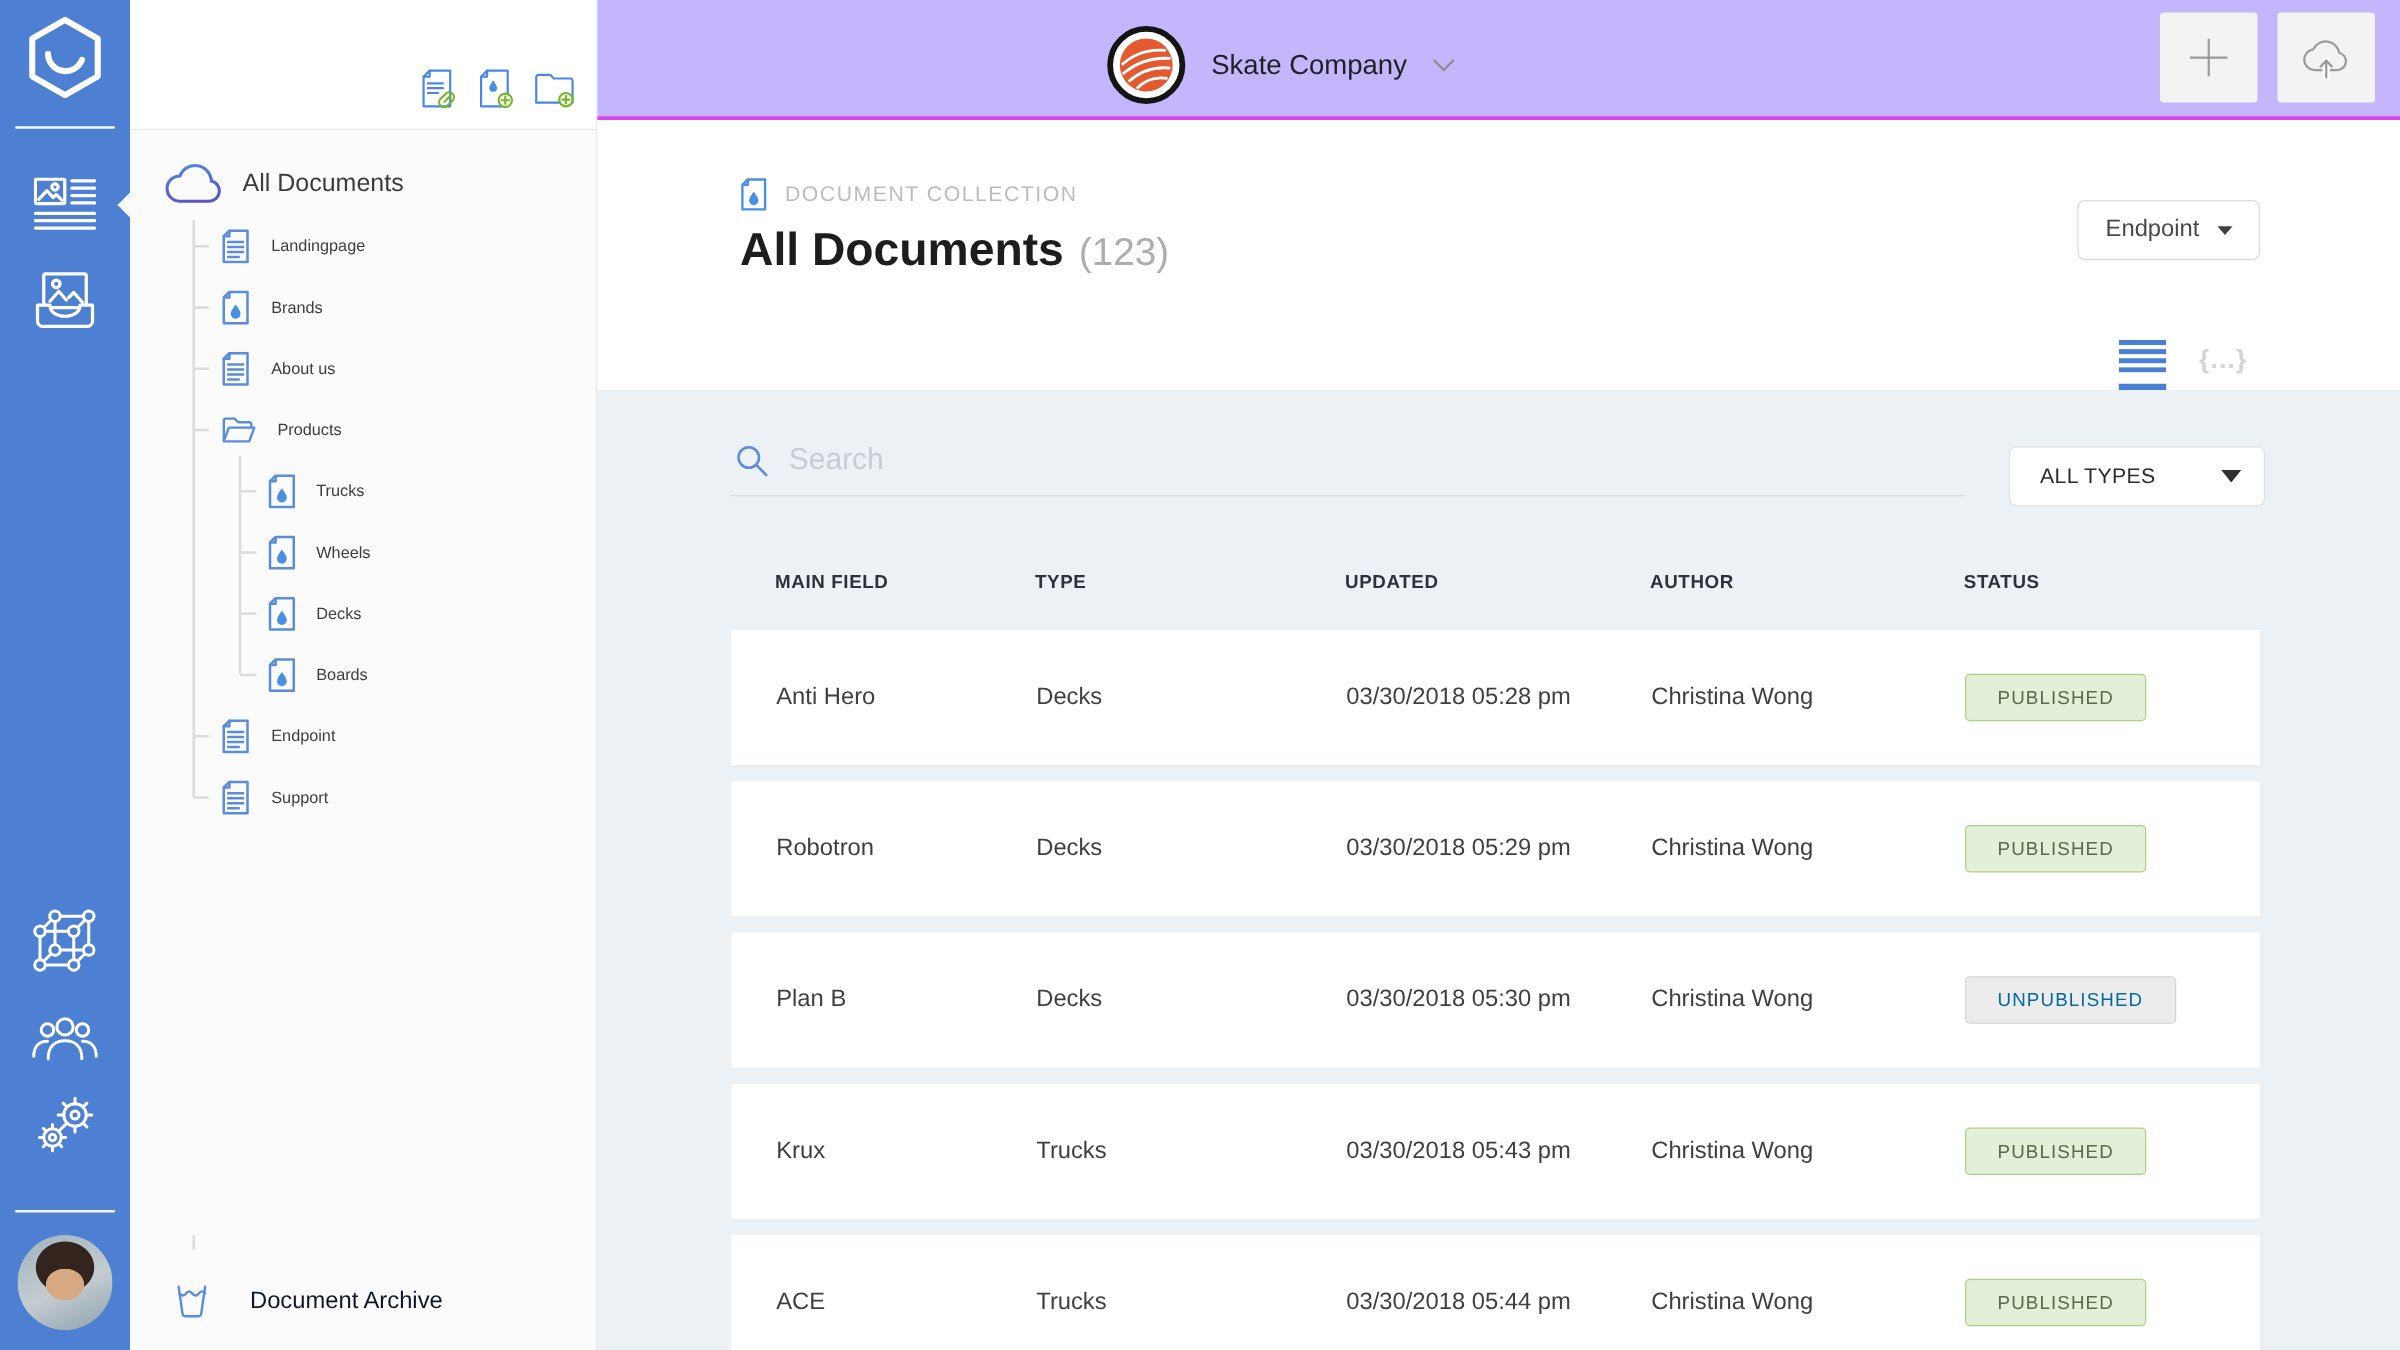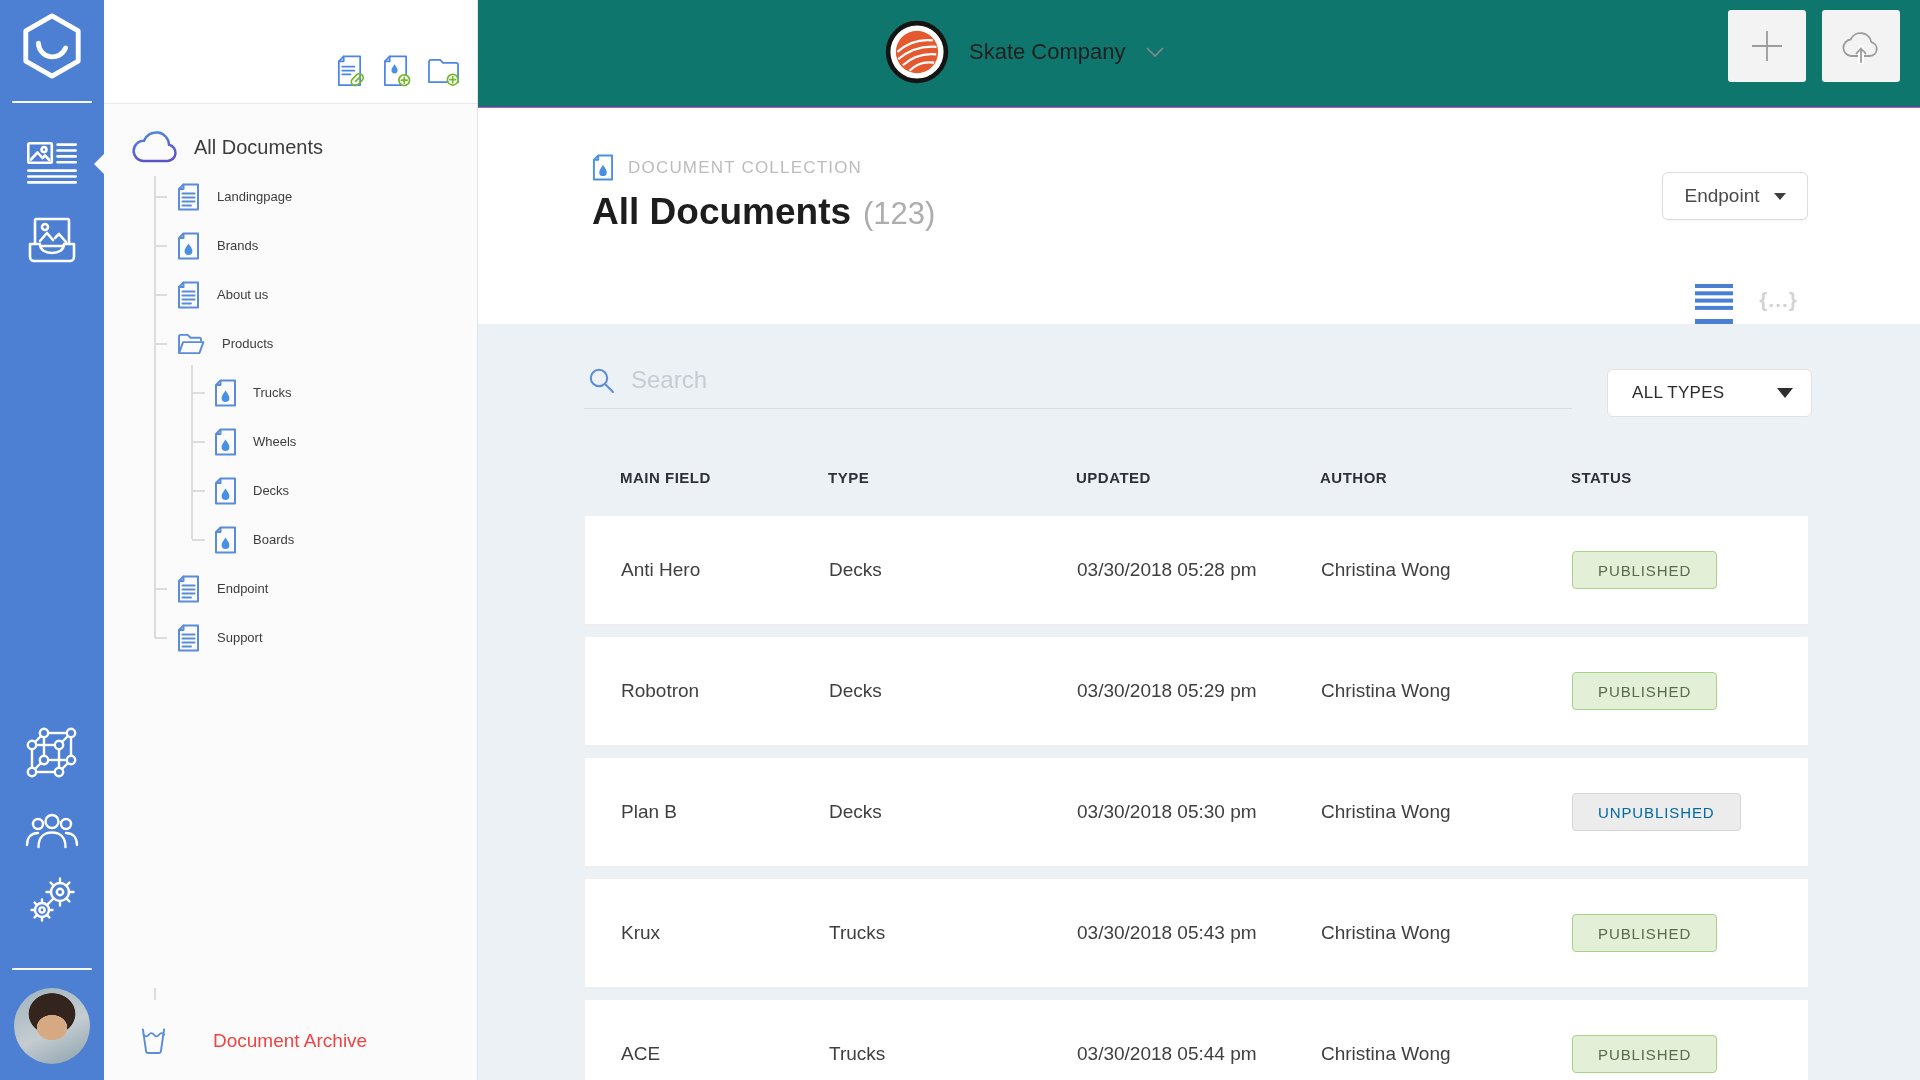--- a/index.html
+++ b/index.html
@@ -51,25 +51,25 @@
   .lvl-1 .ti-icon { margin-left:73px; }
   .lvl-2 .ti-icon { margin-left:110px; }
   .ti-label { font-size:13px; color:#3d3d3d; }
   .lvl-1 .ti-label { margin-left:17px; }
   .lvl-2 .ti-label { margin-left:16px; }
   .ti-icon svg { display:none; }
   .type-doc .ic-doc, .type-asset .ic-asset, .type-folder .ic-folder { display:inline; }
 
   .archive { position:absolute; left:0; top:1018px; width:100%; height:46px; display:flex; align-items:center; cursor:pointer; }
   .archive svg { margin-left:36px; }
-  .archive .ar-label { margin-left:46px; font-size:19px; color:#ef4444; }
+  .archive .ar-label { margin-left:33px; font-size:19px; color:#0f172a; }
 
   
   .main { position:absolute; left:478px; top:0; width:1442px; height:1080px; }
-  .main-header { position:relative; height:108px; background:#0f766e; border-bottom:1px solid #d946ef; }
+  .main-header { position:relative; height:96px; background:#c4b5fd; border-bottom:3px solid #d946ef; }
   .proj { position:absolute; left:407px; top:0; height:104px; display:flex; align-items:center; gap:20px; cursor:pointer; }
   .proj-name { font-size:22px; color:#1f1f1f; }
   .hdr-actions { position:absolute; right:20px; top:10px; display:flex; gap:16px; }
   .icon-btn { width:78px; height:72px; background:#f3f3f3; border:none; border-radius:3px;
     display:flex; align-items:center; justify-content:center; cursor:pointer; }
 
   .coll { position:relative; height:216px; background:#fff; }
   .kicker { display:flex; align-items:center; gap:14px; padding:46px 0 0 114px; }
   .kicker-label { font-size:17px; letter-spacing:1.2px; color:#bcbcbc; }
   .title-row { display:flex; align-items:baseline; gap:12px; padding:10px 0 0 114px; }

